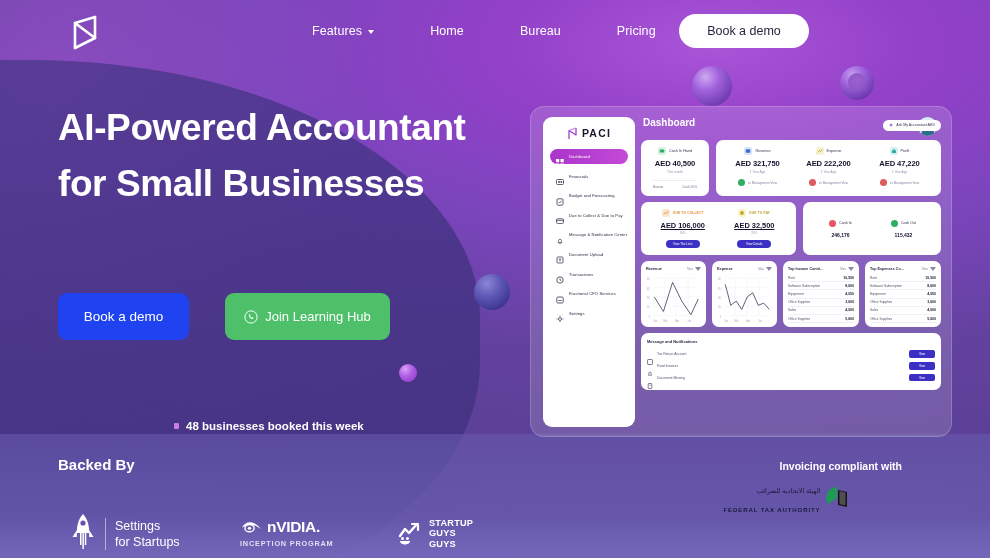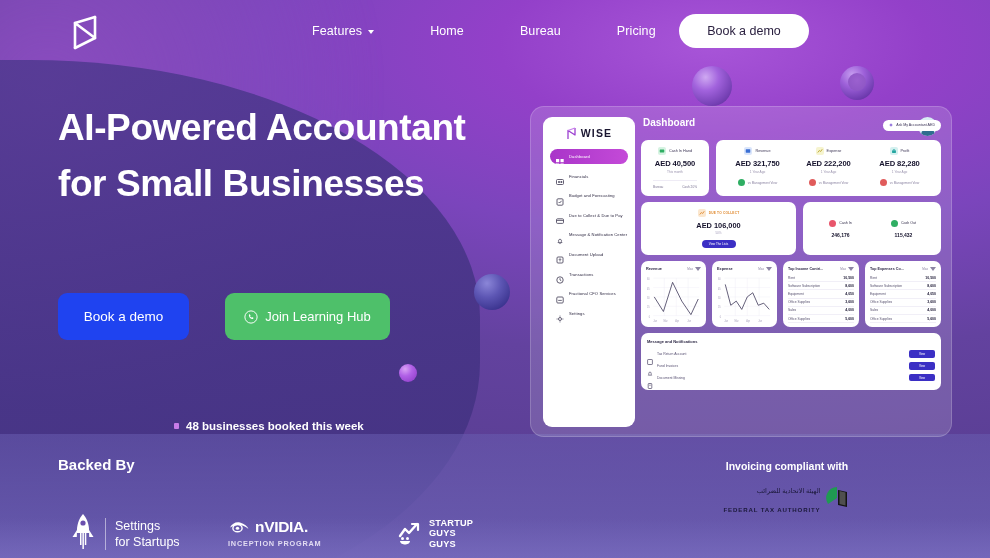--- a/index.html
+++ b/index.html
@@ -104,33 +104,33 @@
     position:absolute; left:58px; top:394px; color:#fff; font-size:15px; font-weight:bold;
   }
   .logos { position:absolute; left:58px; top:448px; width:440px; height:56px; }
 
   
   .ms-logo { position:absolute; left:12px; top:2px; display:flex; align-items:center; gap:9px; }
   .ms-rocket { width:26px; height:44px; }
   .ms-div { width:1px; height:32px; background:rgba(255,255,255,.5); }
   .ms-text { color:#fff; font-size:12.5px; line-height:1.28; font-weight:300; }
   
-  .nv-logo { position:absolute; left:170px; top:8px; }
+  .nv-logo { position:absolute; left:182px; top:8px; }
   .nv-row { display:flex; align-items:center; gap:5px; }
   .nv-eye { width:22px; height:15px; }
   .nv-name { color:#fff; font-size:15.5px; font-weight:bold; letter-spacing:-.3px; }
   .nv-sub { color:#e2dcf2; font-size:7.3px; letter-spacing:.8px; margin-top:3px; font-weight:bold; }
   
   .swg-logo { position:absolute; left:340px; top:8px; display:flex; align-items:center; gap:5px; }
   .swg-ico { width:26px; height:24px; }
   .swg-text { color:#fff; font-size:9.2px; font-weight:bold; line-height:1.12; letter-spacing:.2px; }
 
   
   .compliance { position:absolute; left:672px; top:460px; width:230px; text-align:center; z-index:22; }
-  .compliance .cap { color:#ffffff; font-size:10.5px; font-weight:bold; }
+  .compliance .cap { color:#ffffff; font-size:10.5px; font-weight:bold;text-align:right; }
   .fta { display:flex; align-items:center; justify-content:center; gap:4px; margin-top:7px; }
   .fta-txt { text-align:right; line-height:1.18; }
   .fta-ar { color:#1a1838; font-size:6.6px; letter-spacing:.2px; }
   .fta-en { color:#1a1838; font-size:6.1px; font-weight:bold; letter-spacing:.85px; }
   .fta-emblem { width:26px; height:26px; position:relative; }
 
   
   #mock {
     position:absolute; left:530px; top:106px; width:422px; height:331px;
     background:rgba(255,255,255,.15); border-radius:14px; z-index:25;
@@ -184,21 +184,21 @@
   .triple-col { flex:1; text-align:center; }
   .chip { display:flex; align-items:center; gap:3px; justify-content:center; margin-top:5px; }
   .chip-dot { width:7px; height:7px; border-radius:50%; display:inline-block; }
   .chip-txt { font-size:3.1px; color:#8b84a2; white-space:nowrap; }
 
   .row2 { display:flex; gap:7px; margin-bottom:6px; }
   .due-card { width:155px; padding:7px 6px; display:flex; }
   .due-col { flex:1; text-align:center; }
   .due-tag { display:flex; align-items:center; justify-content:center; gap:3px; margin-bottom:4px; }
   .due-tag .t { font-size:3.2px; font-weight:bold; letter-spacing:.2px; }
-  .due-val { font-size:7.4px; font-weight:bold; color:#15122c; }
+  .due-val { font-size:7.4px; font-weight:bold; color:#15122c;text-decoration:underline; }
   .due-sub { font-size:3.1px; color:#a49dba; margin-top:1px; }
   .due-btn { margin:5px auto 0; width:34px; height:8px; border-radius:5px; background:#3b2fc4;
              color:#fff; font-size:3px; display:flex; align-items:center; justify-content:center; cursor:pointer; }
   .flow-card { flex:1; padding:9px 6px; display:flex; align-items:center; }
   .flow-col { flex:1; text-align:center; }
   .flow-head { display:flex; align-items:center; justify-content:center; gap:3px; margin-bottom:5px; }
   .flow-txt { font-size:3.6px; color:#2f2a47; }
   .flow-val { font-size:5px; font-weight:bold; color:#15122c; }
 
   .row3 { display:flex; gap:6px; margin-bottom:6px; }
@@ -374,21 +374,21 @@
     </div>
 
     <div class="side">
       <div class="side-logo">
         <span class="side-logo-mark">
           <svg viewBox="0 0 11 13" width="11" height="13">
             <path d="M2 12 L2 3.5 L9 8 L9 1" fill="none" stroke="#9b3fd0" stroke-width="1.3" stroke-linejoin="round"></path>
             <path d="M2 3.5 L9 1" fill="none" stroke="#c77cec" stroke-width="1.3"></path>
           </svg>
         </span>
-        <span class="side-logo-txt">WISE</span>
+        <span class="side-logo-txt">PACI</span>
       </div>
 
       <div class="side-item active">
         <span class="ico">
           <svg viewBox="0 0 8 8" width="8" height="8">
               <rect x="0" y="0" width="3.2" height="3.2" fill="#fff"></rect>
               <rect x="4.5" y="0" width="3.2" height="3.2" fill="#fff"></rect>
               <rect x="0" y="4.5" width="3.2" height="3.2" fill="#fff"></rect>
               <rect x="4.5" y="4.5" width="3.2" height="3.2" fill="#fff"></rect>
             </svg>
@@ -537,21 +537,21 @@
           <div class="triple-col">
             <div class="kpi-head">
               <span class="kpi-badge" style="background:#d4f0ef">
                 <svg viewBox="0 0 8 8" width="6" height="6">
                     <rect x="1.4" y="3" width="5.2" height="3.6" rx=".6" fill="#24a6a0"></rect>
                     <path d="M2.8 3 A1.2 1.2 0 0 1 5.2 3" fill="none" stroke="#24a6a0" stroke-width=".9"></path>
                   </svg>
               </span>
               <span class="kpi-lab">Profit</span>
             </div>
-            <div class="kpi-val">AED 82,280</div>
+            <div class="kpi-val">AED 47,220</div>
             <div class="kpi-sub">1 Year Ago</div>
             <div class="chip">
               <i class="chip-dot" style="background:#e05b5b"></i>
               <span class="chip-txt">vs Management View</span>
             </div>
           </div>
         </div>
       </div>
 
       <div class="row2">
@@ -561,20 +561,33 @@
               <span class="kpi-badge" style="background:#fbe7cf">
                 <svg viewBox="0 0 8 8" width="6" height="6">
                     <path d="M1 6 L3 3.4 L5 4.6 L7 1.6" fill="none" stroke="#e08a2f" stroke-width="1.1"></path>
                   </svg>
               </span>
               <span class="t" style="color:#e08a2f">DUE TO COLLECT</span>
             </div>
             <div class="due-val">AED 106,000</div>
             <div class="due-sub">50%</div>
             <div class="due-btn">View The Lists</div>
+          </div>
+          <div class="due-col">
+            <div class="due-tag">
+              <span class="kpi-badge" style="background:#f7f3c6">
+                <svg viewBox="0 0 8 8" width="6" height="6">
+                    <circle cx="4" cy="4" r="2.6" fill="#c9a72f"></circle>
+                  </svg>
+              </span>
+              <span class="t" style="color:#b89d2a">DUE TO PAY</span>
+            </div>
+            <div class="due-val">AED 32,500</div>
+            <div class="due-sub">20%</div>
+            <div class="due-btn">View Details</div>
           </div>
         </div>
 
         <div class="card flow-card">
           <div class="flow-col">
             <div class="flow-head">
               <span class="chip-dot" style="background:#e8556b"></span>
               <span class="flow-txt">Cash In</span>
             </div>
             <div class="flow-val">246,176</div>

